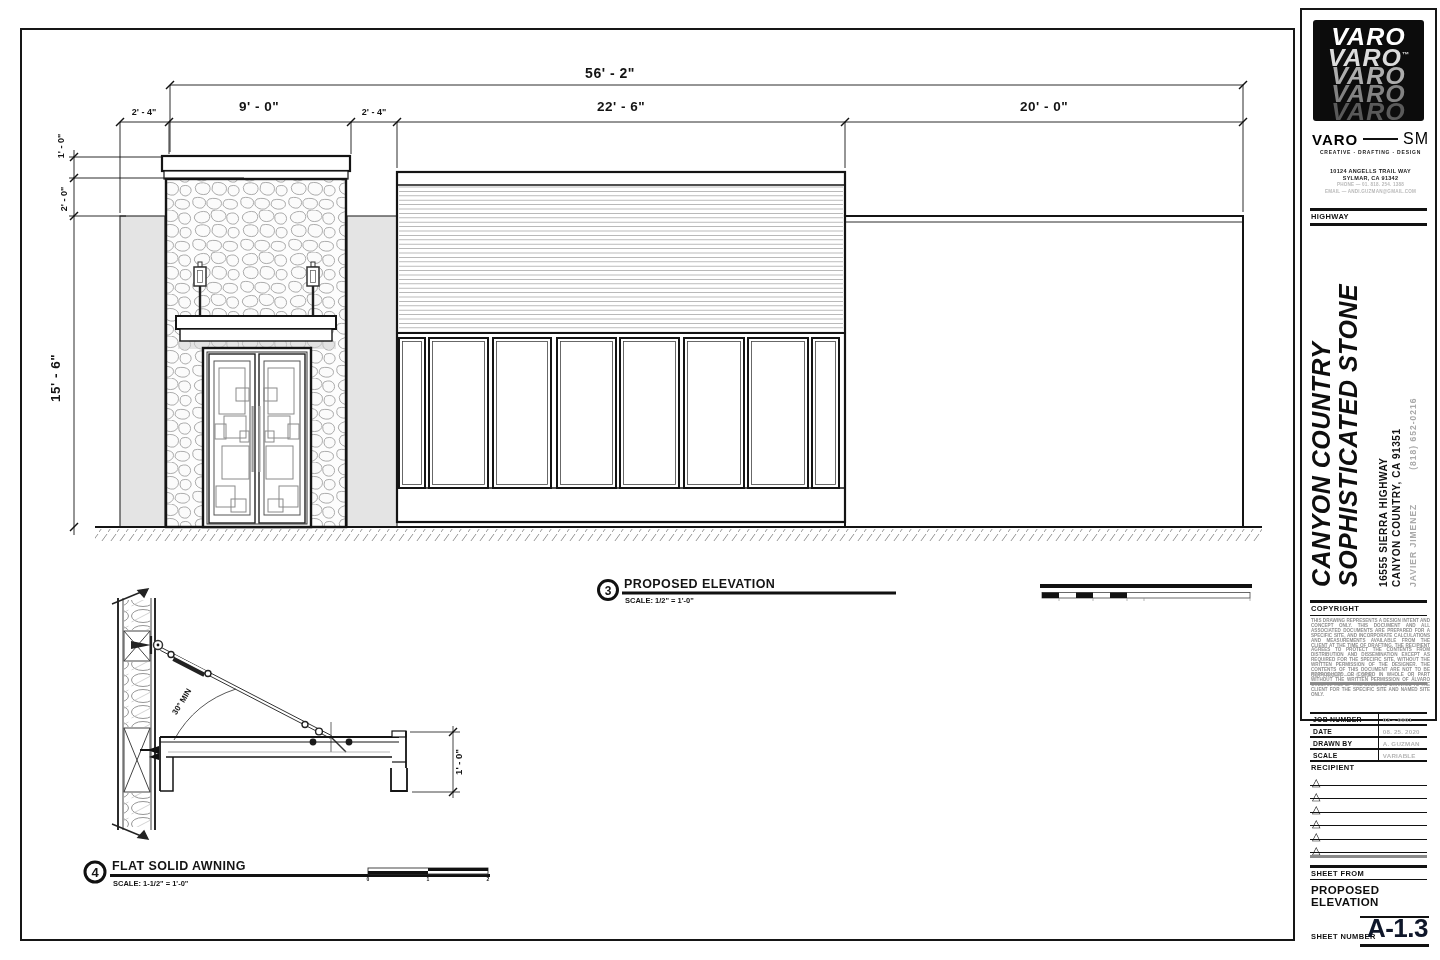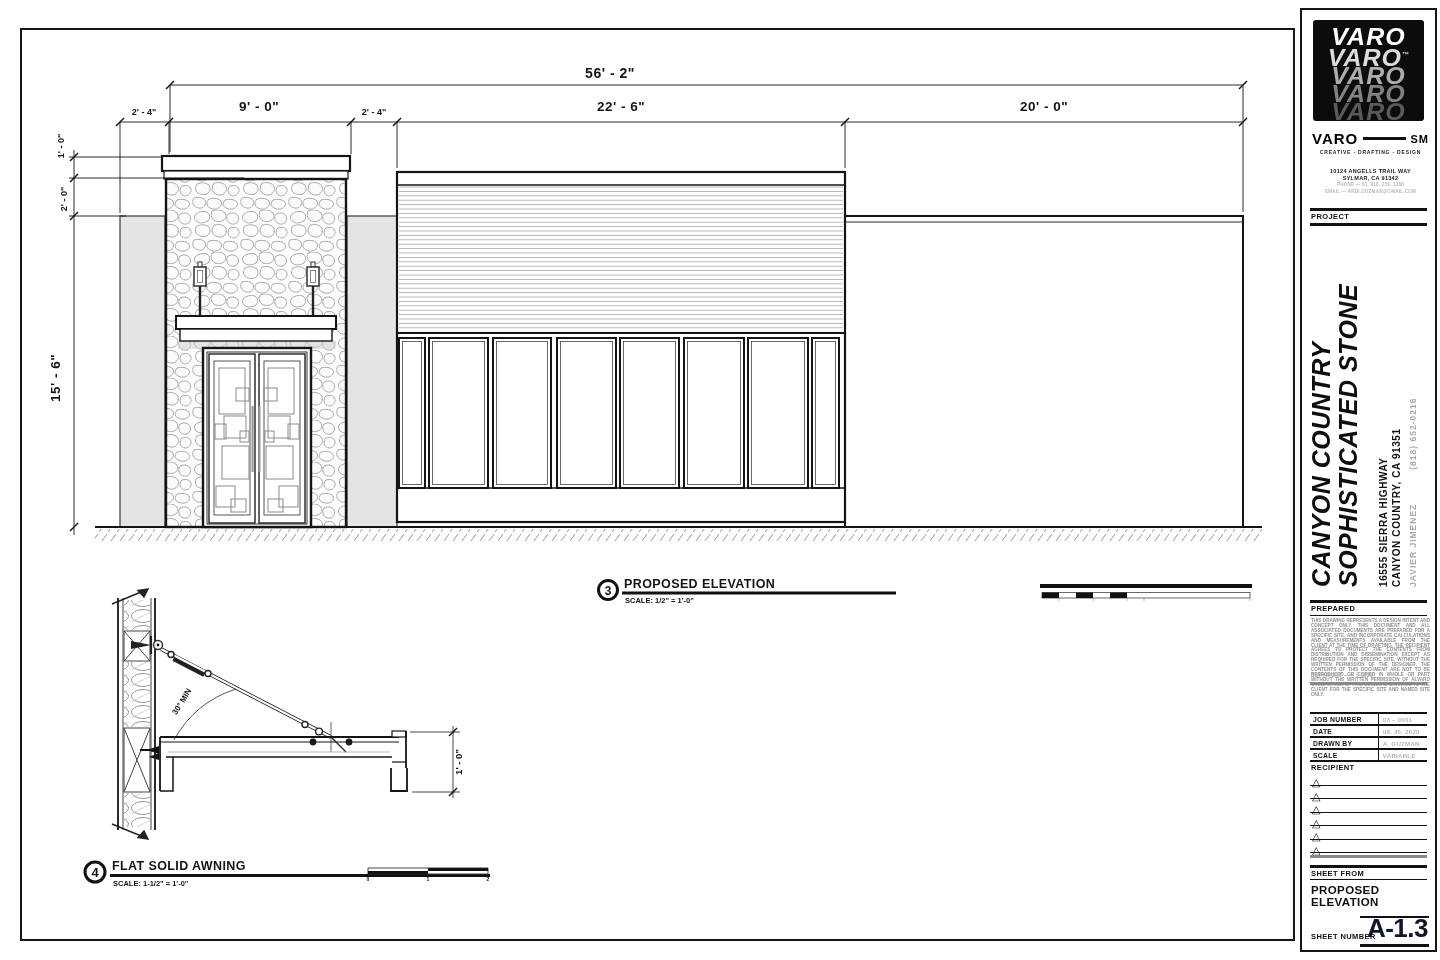--- a/index.html
+++ b/index.html
@@ -3,34 +3,34 @@
 <meta charset="utf-8">
 <style>
   html,body{margin:0;padding:0;background:#fff;width:1440px;height:960px;overflow:hidden;
             font-family:"Liberation Sans",sans-serif;-webkit-font-smoothing:antialiased;}
   .page{position:relative;width:1440px;height:960px;background:#fff;}
   .main-border{position:absolute;left:20px;top:28px;width:1271px;height:909px;border:2.5px solid #161616;}
   svg.drawing{position:absolute;left:0;top:0;}
   svg text{font-family:"Liberation Sans",sans-serif;font-weight:bold;fill:#141414;}
 
   
-  .tb{position:absolute;left:1300px;top:8px;width:137px;height:944px;background:#fff;
+  .tb{position:absolute;left:1300px;top:8px;width:137px;height:713px;background:#fff;
       border:2px solid #161616;box-sizing:border-box;}
   .tb *{box-sizing:border-box;}
   .abs{position:absolute;}
   .logo-box{left:11px;top:10px;width:111px;height:101px;background:#0c0c0c;border-radius:3px;
             overflow:hidden;text-align:center;padding-top:8px;}
   .logo-row{font-style:italic;font-weight:900;font-size:24px;line-height:18px;letter-spacing:1px;
             transform:scaleX(1.04);white-space:nowrap;}
   .lr1{color:#ffffff;} .lr2{color:#dcdcdc;} .lr3{color:#adadad;} .lr4{color:#828282;} .lr5{color:#5a5a5a;}
   .tm{font-size:7px;font-style:normal;vertical-align:super;letter-spacing:0;}
   .brand{left:10px;top:120px;width:117px;display:flex;align-items:center;}
   .brand .bl{font-weight:900;font-size:15px;letter-spacing:1px;}
   .brand .dash{flex:1;height:2.5px;background:#111;margin:0 5px;}
-  .brand .sm{font-weight:700;font-size:11px;letter-spacing:1px;}
+  .brand .sm{font-weight:400;font-size:16px;letter-spacing:1px;}
   .tagline{left:0;top:139px;width:137px;text-align:center;font-size:5px;font-weight:bold;letter-spacing:.8px;color:#222;}
   .addr{left:0;top:158px;width:137px;text-align:center;font-weight:bold;}
   .addr .a1{font-size:5.5px;line-height:7px;color:#1a1a1a;letter-spacing:.3px;}
   .addr .a2{font-size:4.6px;line-height:6.5px;color:#b9b9b9;letter-spacing:.2px;font-weight:bold;}
   .hrB{left:8px;right:8px;height:2.5px;background:#111;}
   .hrT{left:8px;right:8px;height:1px;background:#111;}
   .hrG{left:8px;right:8px;height:3px;background:#8a8a8a;}
   .lbl{font-size:7.5px;font-weight:bold;letter-spacing:.4px;color:#111;}
   .rot{position:absolute;transform-origin:0 0;transform:rotate(-90deg);white-space:nowrap;}
   .pname{font-style:italic;font-weight:900;font-size:25px;line-height:27px;letter-spacing:.5px;color:#0e0e0e;}
@@ -372,37 +372,37 @@
     <div class="abs tagline">CREATIVE · DRAFTING · DESIGN</div>
 
     <div class="abs addr">
       <div class="a1">10124 ANGELLS TRAIL WAY</div>
       <div class="a1">SYLMAR, CA 91342</div>
       <div class="a2">PHONE — 01. 818. 254. 1388</div>
       <div class="a2">EMAIL — ANDI.GUZMAN@GMAIL.COM</div>
     </div>
 
     <div class="abs hrB" style="top:198px"></div>
-    <div class="abs lbl" style="top:202px;left:9px">PROJECT</div>
+    <div class="abs lbl" style="top:202px;left:9px">HIGHWAY</div>
     <div class="abs hrB" style="top:213px"></div>
 
     <div class="rot pname" style="left:6px;top:577px">
       <div>CANYON COUNTRY</div>
       <div>SOPHISTICATED STONE</div>
     </div>
     <div class="rot paddr" style="left:76px;top:577px">
       <div>16555 SIERRA HIGHWAY</div>
       <div>CANYON COUNTRY, CA 91351</div>
     </div>
     <div class="rot pcontact" style="left:106px;top:577px">
       <span>JAVIER JIMENEZ</span><span class="gap"></span><span>(818) 652-0216</span>
     </div>
 
     <div class="abs hrB" style="top:590px"></div>
-    <div class="abs lbl" style="top:594px;left:9px">PREPARED</div>
+    <div class="abs lbl" style="top:594px;left:9px">COPYRIGHT</div>
     <div class="abs hrT" style="top:605px"></div>
     <div class="abs copy" style="top:609px">THIS DRAWING REPRESENTS A DESIGN INTENT AND CONCEPT ONLY. THIS DOCUMENT AND ALL ASSOCIATED DOCUMENTS ARE PREPARED FOR A SPECIFIC SITE, AND INCORPORATE CALCULATIONS AND MEASUREMENTS AVAILABLE FROM THE CLIENT AT THE TIME OF DRAFTING. THE RECIPIENT AGREES TO PROTECT THE CONTENTS FROM DISTRIBUTION AND DISSEMINATION EXCEPT AS REQUIRED FOR THE SPECIFIC SITE, WITHOUT THE WRITTEN PERMISSION OF THE DESIGNER. THE CONTENTS OF THIS DOCUMENT ARE NOT TO BE REPRODUCED OR COPIED IN WHOLE OR PART WITHOUT THE WRITTEN PERMISSION OF ÁLVARO GUZMAN. USE OF THIS DESIGN IS GRANTED TO THE CLIENT FOR THE SPECIFIC SITE AND NAMED SITE ONLY.</div>
     <div class="abs copyyear" style="top:663px">COPYRIGHT —— © 2020</div>
     <div class="abs hrG" style="top:672px"></div>
 
     <div class="abs ftable" style="top:702px">
       <div class="frow">
         <span class="fl">JOB NUMBER</span>
           <span class="fv">03 – 0001</span>
       </div>

